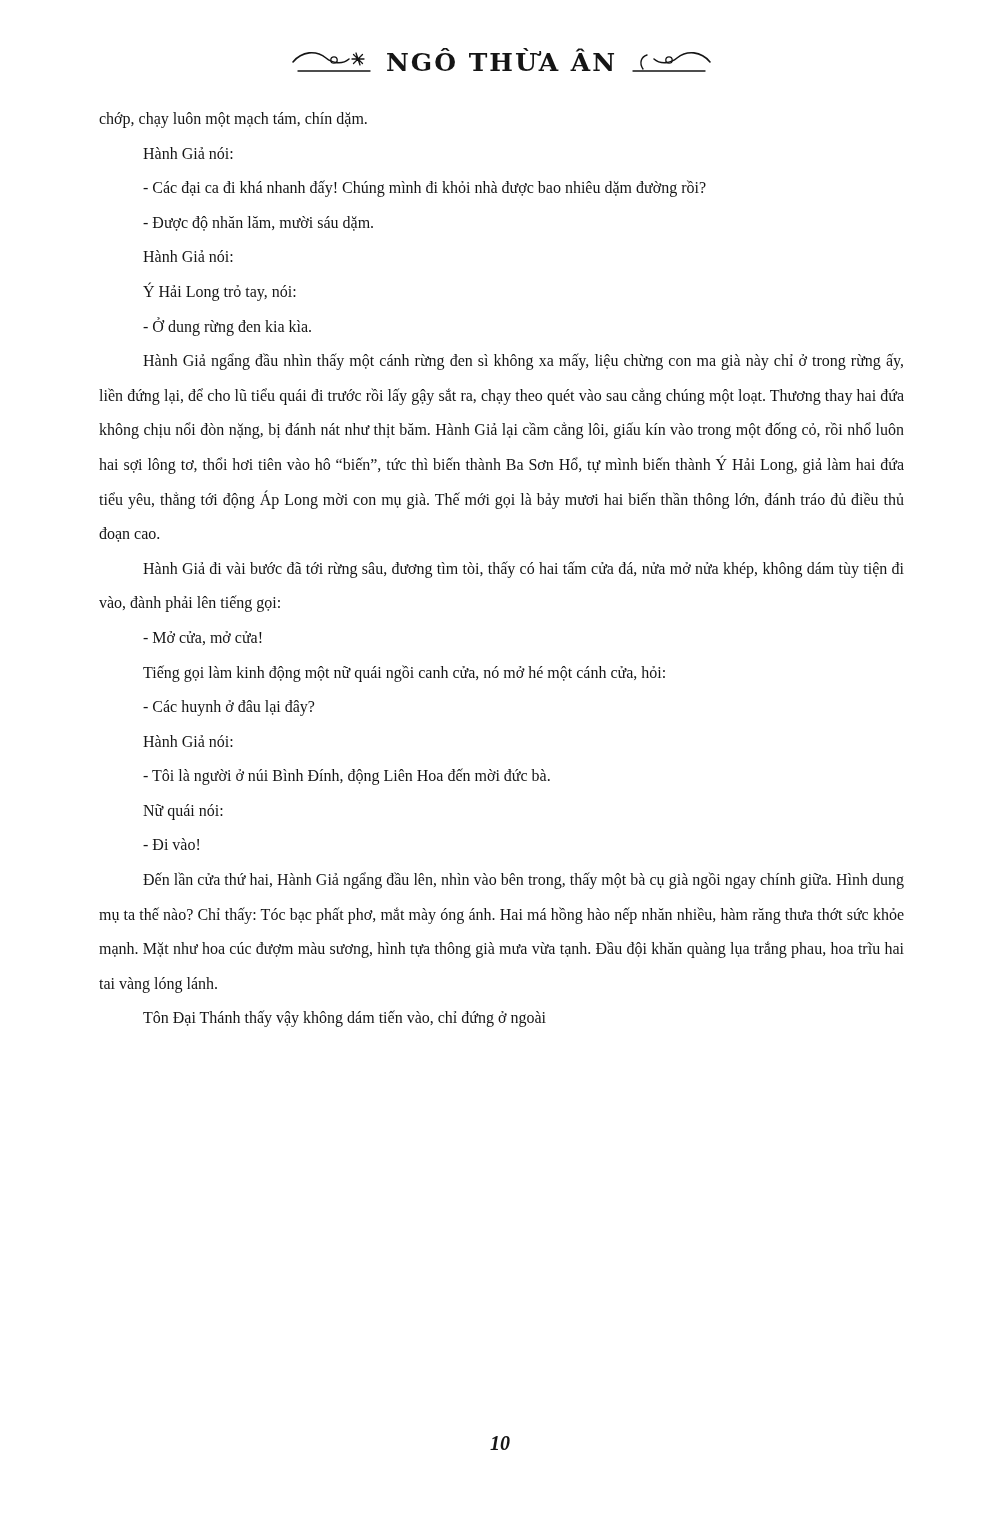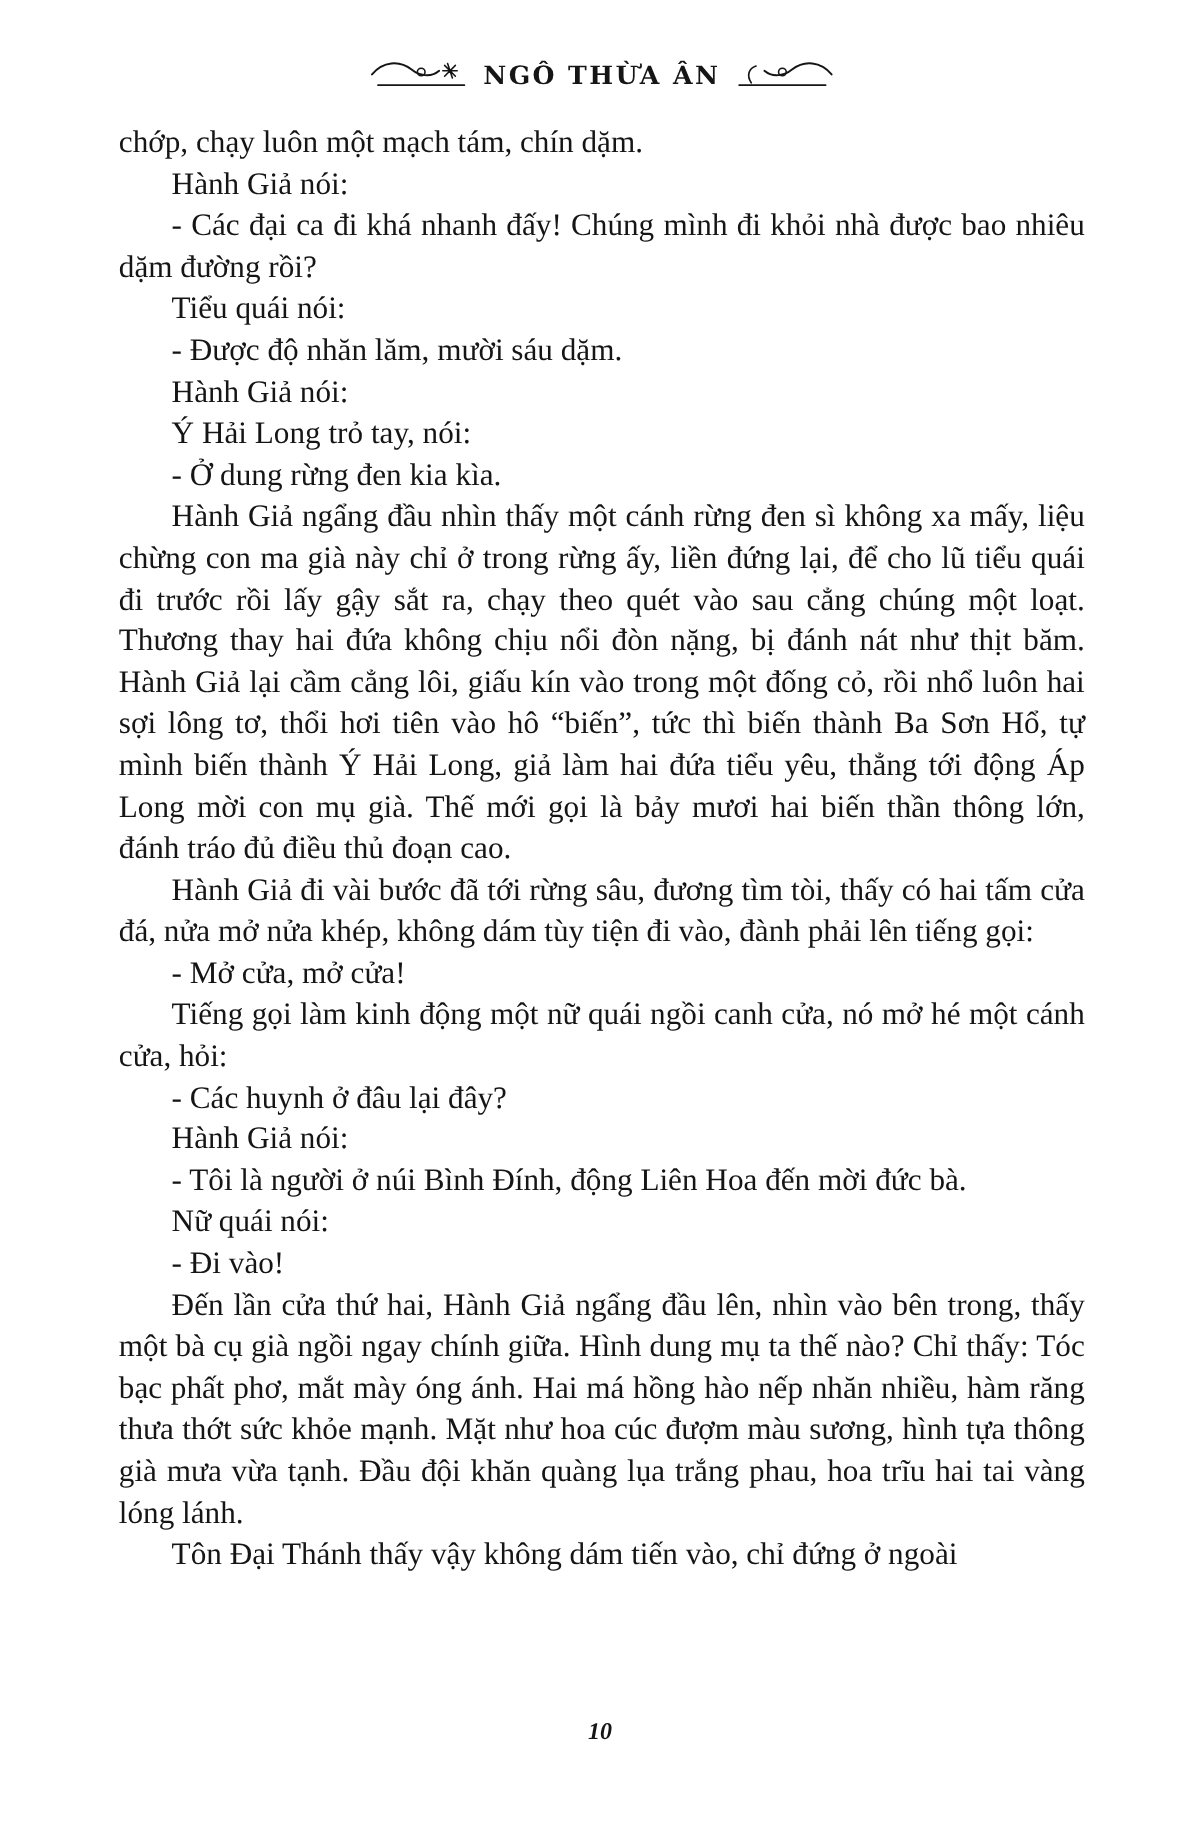--- a/index.html
+++ b/index.html
@@ -19,30 +19,30 @@
   .page-header {
     display: flex;
     align-items: center;
     justify-content: center;
     gap: 8px;
     margin-bottom: 20px;
     height: 40px;
   }
   .author {
     font-family: "DejaVu Serif", serif;
-    font-size: 21px;
+    font-size: 25px;
     font-weight: bold;
     letter-spacing: 2px;
     white-space: nowrap;
     padding: 0 2px;
   }
   .flourish { display: block; }
   .flourish.flipped { transform: scaleX(-1); }
   .body-text {
-    font-size: 26px;
+    font-size: 16px;
     line-height: 34.6px;
     text-align: justify;
     text-justify: inter-word;
   }
   .para { text-indent: 44px; }
   .para.no-indent { text-indent: 0; }
   .page-number {
     position: absolute;
     left: 0;
     right: 0;
@@ -72,21 +72,20 @@
       <circle cx="44" cy="13" r="3.2" fill="none" stroke="#151515" stroke-width="1.3"></circle>
       <path d="M66 8 C 72 10, 74 16, 70 22" fill="none" stroke="#151515" stroke-width="1.4" stroke-linecap="round"></path>
       <path d="M8 24 L80 24" fill="none" stroke="#151515" stroke-width="1.4" stroke-linecap="round"></path>
     </svg>
   </header>
 
   <main class="body-text">
     <p class="para no-indent">chớp, chạy luôn một mạch tám, chín dặm.</p>
     <p class="para">Hành Giả nói:</p>
     <p class="para">- Các đại ca đi khá nhanh đấy! Chúng mình đi khỏi nhà được bao nhiêu dặm đường rồi?</p>
-    <p class="para">Tiểu quái nói:</p>
     <p class="para">- Được độ nhăn lăm, mười sáu dặm.</p>
     <p class="para">Hành Giả nói:</p>
     <p class="para">Ý Hải Long trỏ tay, nói:</p>
     <p class="para">- Ở dung rừng đen kia kìa.</p>
     <p class="para">Hành Giả ngẩng đầu nhìn thấy một cánh rừng đen sì không xa mấy, liệu chừng con ma già này chỉ ở trong rừng ấy, liền đứng lại, để cho lũ tiểu quái đi trước rồi lấy gậy sắt ra, chạy theo quét vào sau cẳng chúng một loạt. Thương thay hai đứa không chịu nổi đòn nặng, bị đánh nát như thịt băm. Hành Giả lại cầm cẳng lôi, giấu kín vào trong một đống cỏ, rồi nhổ luôn hai sợi lông tơ, thổi hơi tiên vào hô “biến”, tức thì biến thành Ba Sơn Hổ, tự mình biến thành Ý Hải Long, giả làm hai đứa tiểu yêu, thẳng tới động Áp Long mời con mụ già. Thế mới gọi là bảy mươi hai biến thần thông lớn, đánh tráo đủ điều thủ đoạn cao.</p>
     <p class="para">Hành Giả đi vài bước đã tới rừng sâu, đương tìm tòi, thấy có hai tấm cửa đá, nửa mở nửa khép, không dám tùy tiện đi vào, đành phải lên tiếng gọi:</p>
     <p class="para">- Mở cửa, mở cửa!</p>
     <p class="para">Tiếng gọi làm kinh động một nữ quái ngồi canh cửa, nó mở hé một cánh cửa, hỏi:</p>
     <p class="para">- Các huynh ở đâu lại đây?</p>
     <p class="para">Hành Giả nói:</p>

